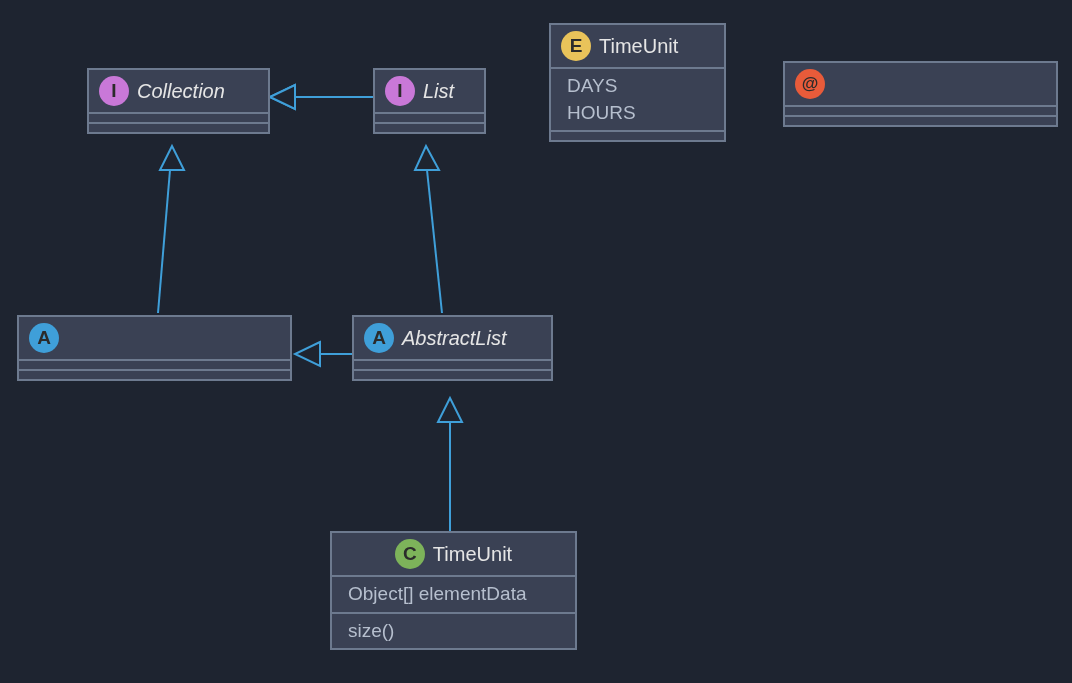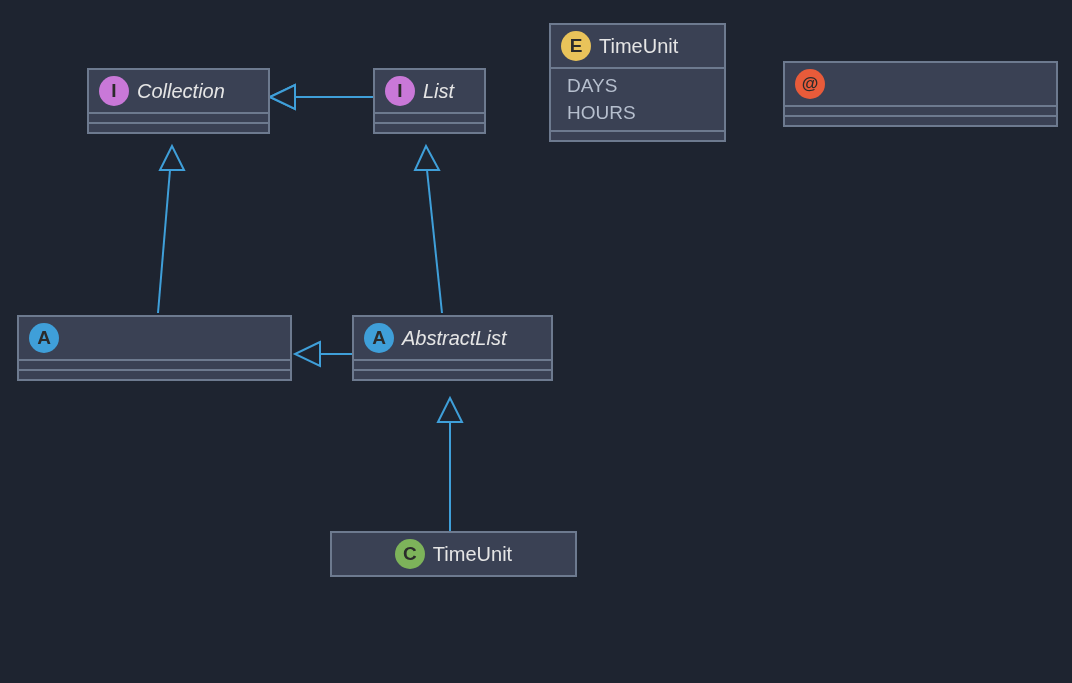--- a/index.html
+++ b/index.html
@@ -118,20 +118,22 @@
   </div>
   <div class="compartment empty"></div>
   <div class="compartment empty"></div>
 </div>
 
 <div class="node" style="left:330px; top:531px; width:247px;">
   <div class="node-header" style="justify-content:center;">
     <div class="badge badge-C">C</div>
     <div class="node-title">TimeUnit</div>
   </div>
+  <div class="compartment">Object[] elementData</div>
+  <div class="compartment">size()</div>
 </div>
 
 <div class="node" style="left:549px; top:23px; width:177px;">
   <div class="node-header">
     <div class="badge badge-E">E</div>
     <div class="node-title">TimeUnit</div>
   </div>
   <div class="compartment">
     <div>DAYS</div>
     <div>HOURS</div>

